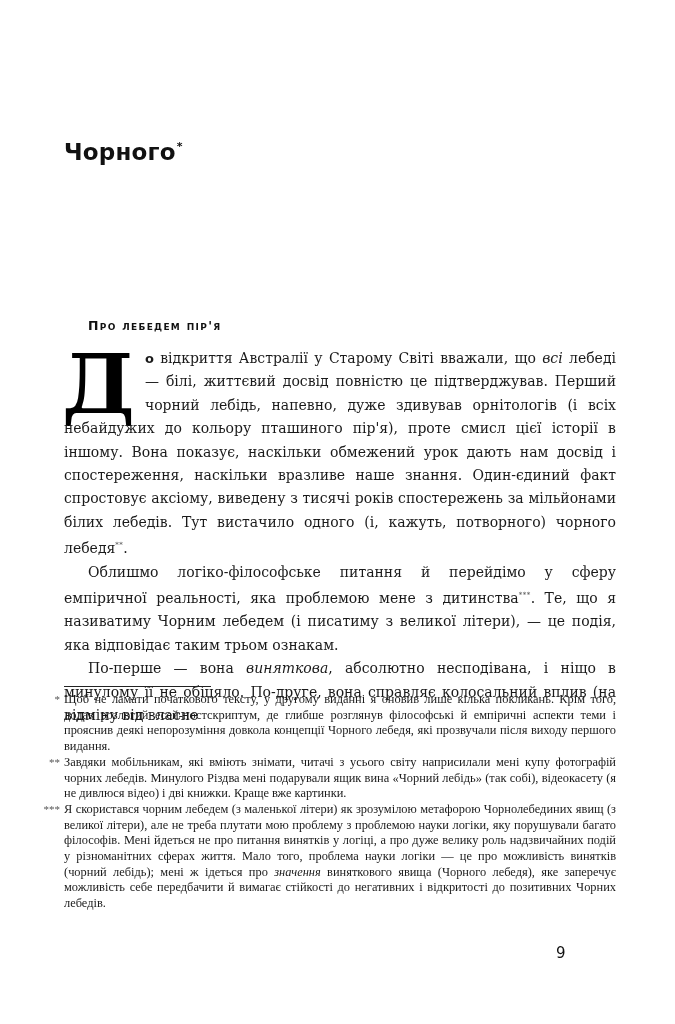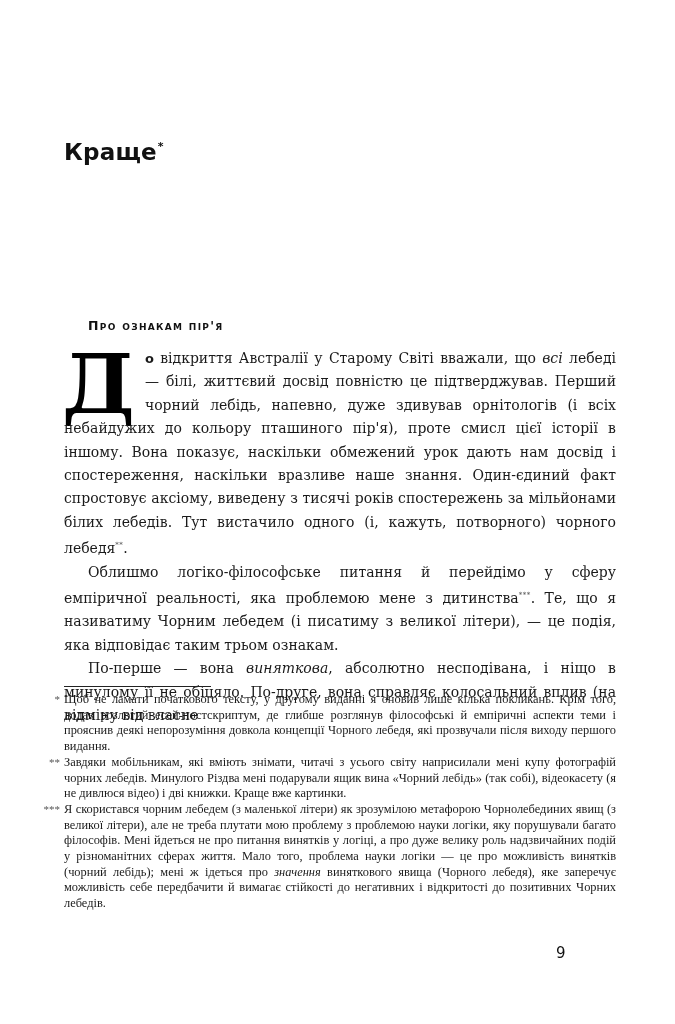--- a/index.html
+++ b/index.html
@@ -51,24 +51,24 @@
       position: absolute; left: 556px; top: 944px;
       font-family: "DejaVu Sans", sans-serif; font-size: 15px; color: #111;
     }
   </style>
 </head>
 <body>
 
 <div class="page">
 
   <h1 class="chapter-title" style="margin:0;">
-    <span>Краще</span><sup>*</sup>
+    <span>Чорного</span><sup>*</sup>
   </h1>
 
-  <h2 class="section-heading" style="margin:0;">Про ознакам пір'я</h2>
+  <h2 class="section-heading" style="margin:0;">Про лебедем пір'я</h2>
 
   <div class="body-text">
     <p><span class="drop-cap">Д</span><span class="lead">о</span><span> відкриття Австралії у Старому Світі вважали, що </span><em>всі</em><span> лебеді — білі, життєвий досвід повністю це підтверджував. Перший чорний лебідь, напевно, дуже здивував орнітологів (і всіх небайдужих до кольору пташиного пір'я), проте смисл цієї історії в іншому. Вона показує, наскільки обмежений урок дають нам досвід і спостереження, наскільки вразливе наше знання. Один-єдиний факт спростовує аксіому, виведену з тисячі років спостережень за мільйонами білих лебедів. Тут вистачило одного (і, кажуть, потворного) чорного лебедя</span><span class="fnref">**</span><span>.</span></p>
     <p class="indent"><span>Облишмо логіко-філософське питання й перейдімо у сферу емпіричної реальності, яка проблемою мене з дитинства</span><span class="fnref">***</span><span>. Те, що я називатиму Чорним лебедем (і писатиму з великої літери), — це подія, яка відповідає таким трьом ознакам.</span></p>
     <p class="indent"><span>По-перше — вона </span><em>виняткова</em><span>, абсолютно несподівана, і ніщо в минулому її не обіцяло. По-друге, вона справляє колосальний вплив (на відміну від власне</span></p>
   </div>
 
   <div class="rule"></div>
 
   <div class="footnotes">

